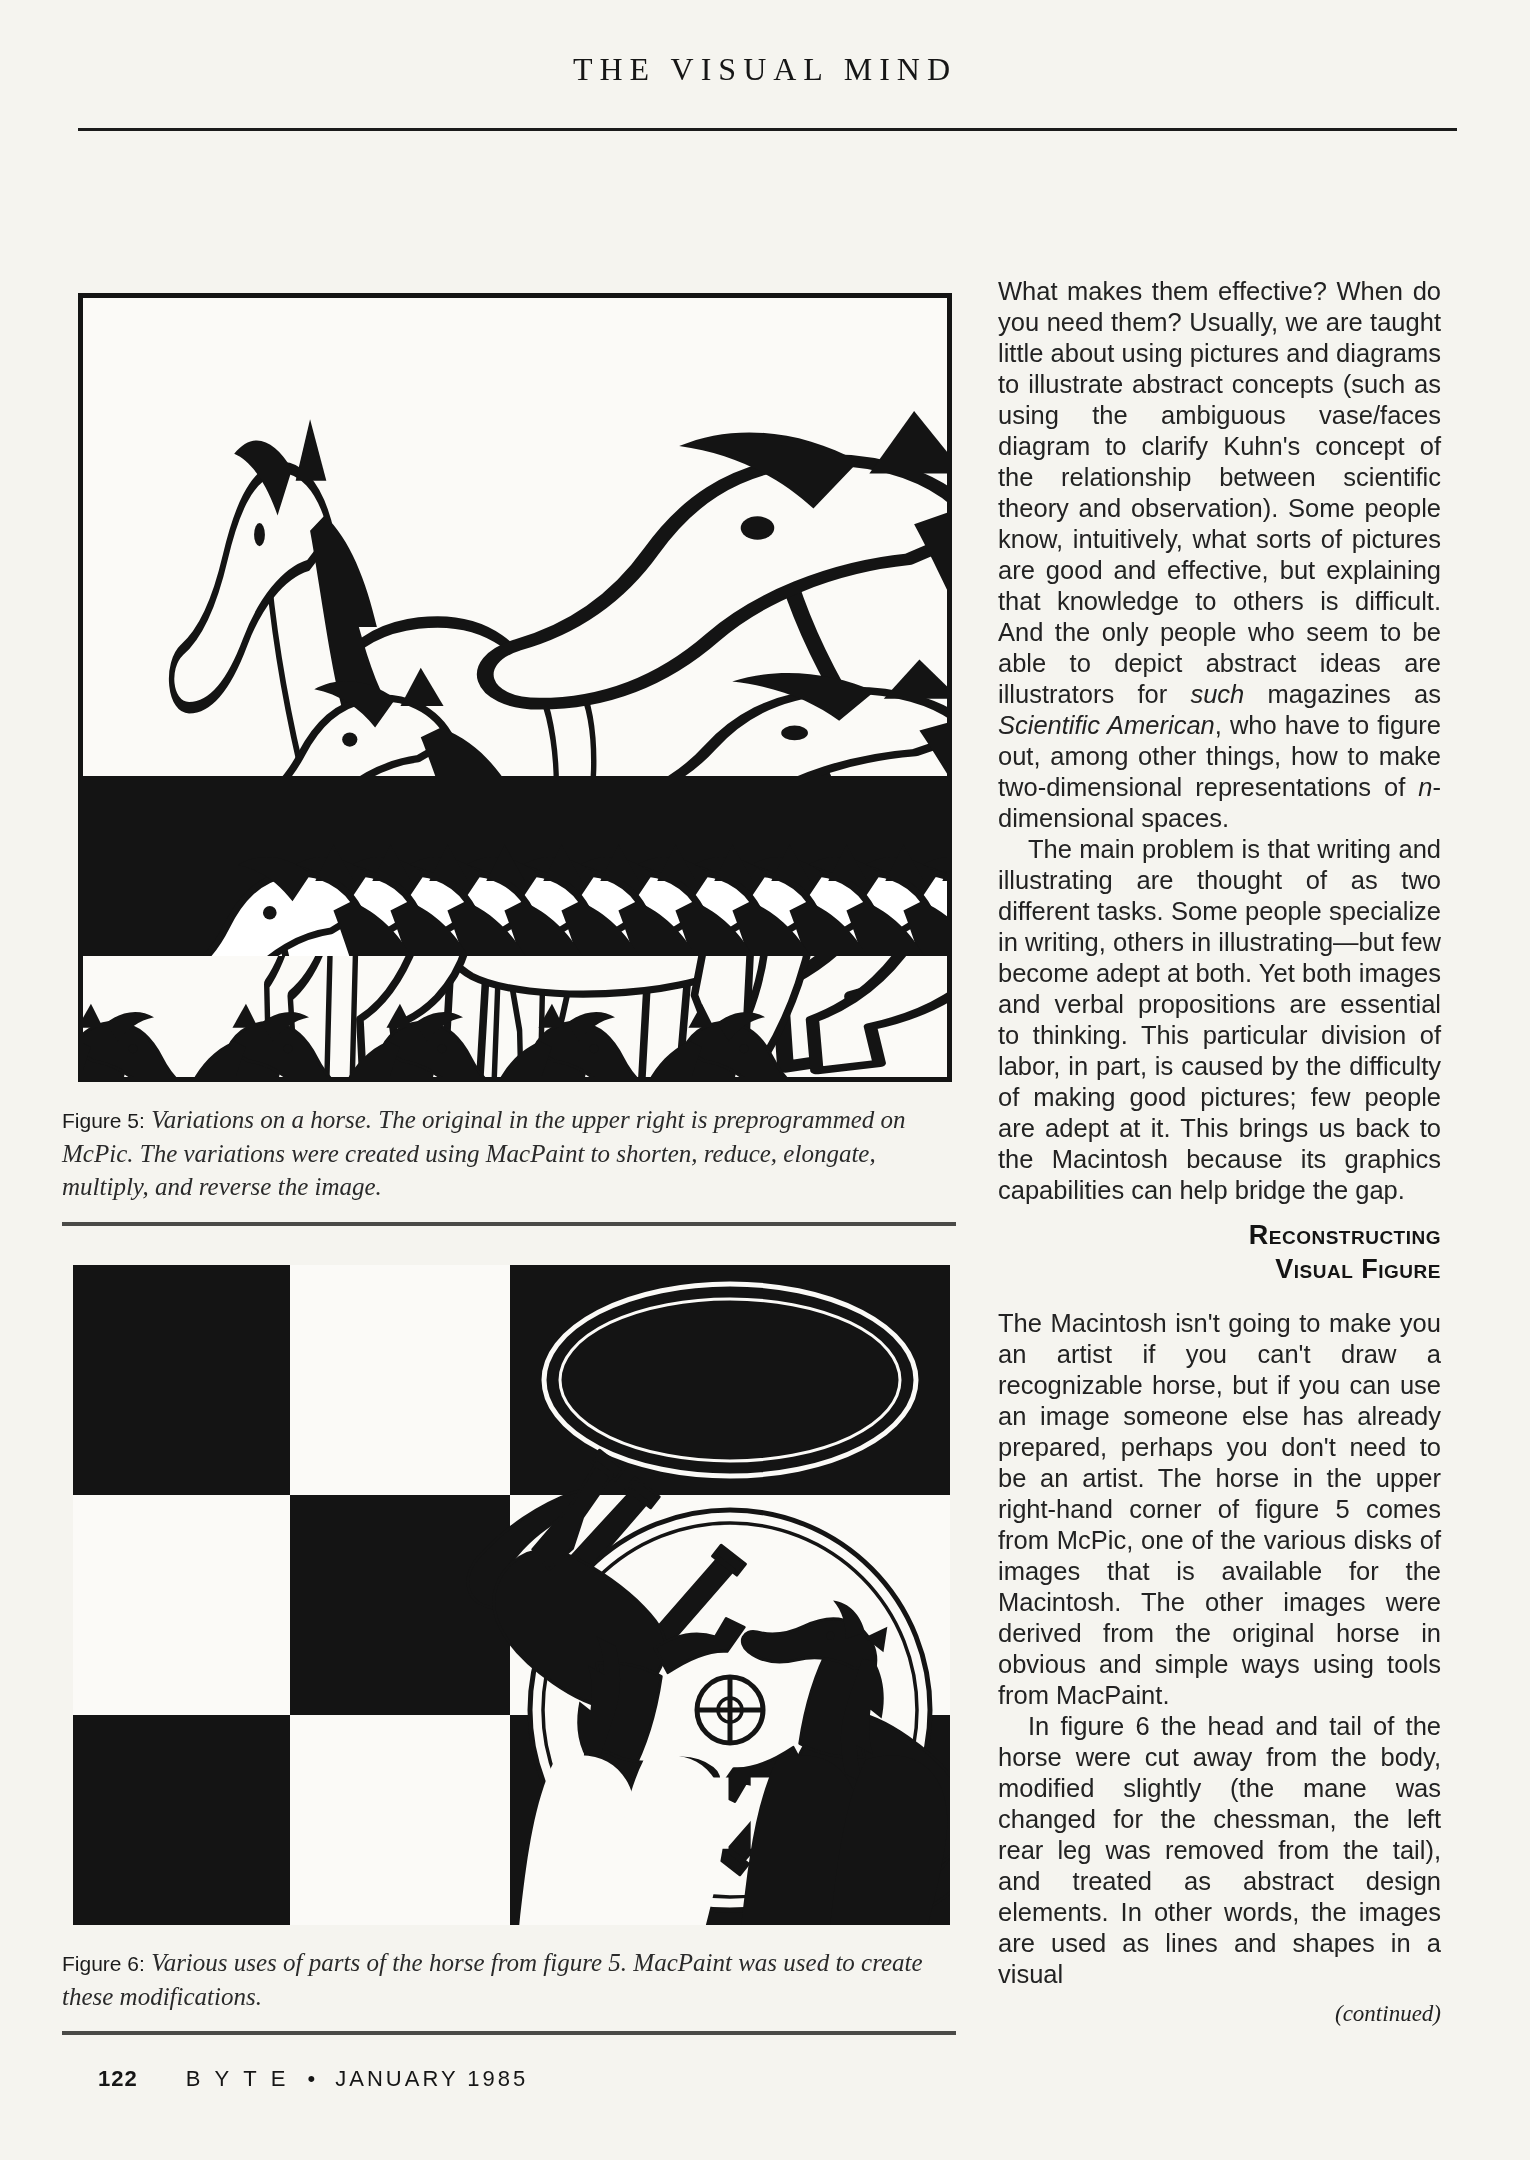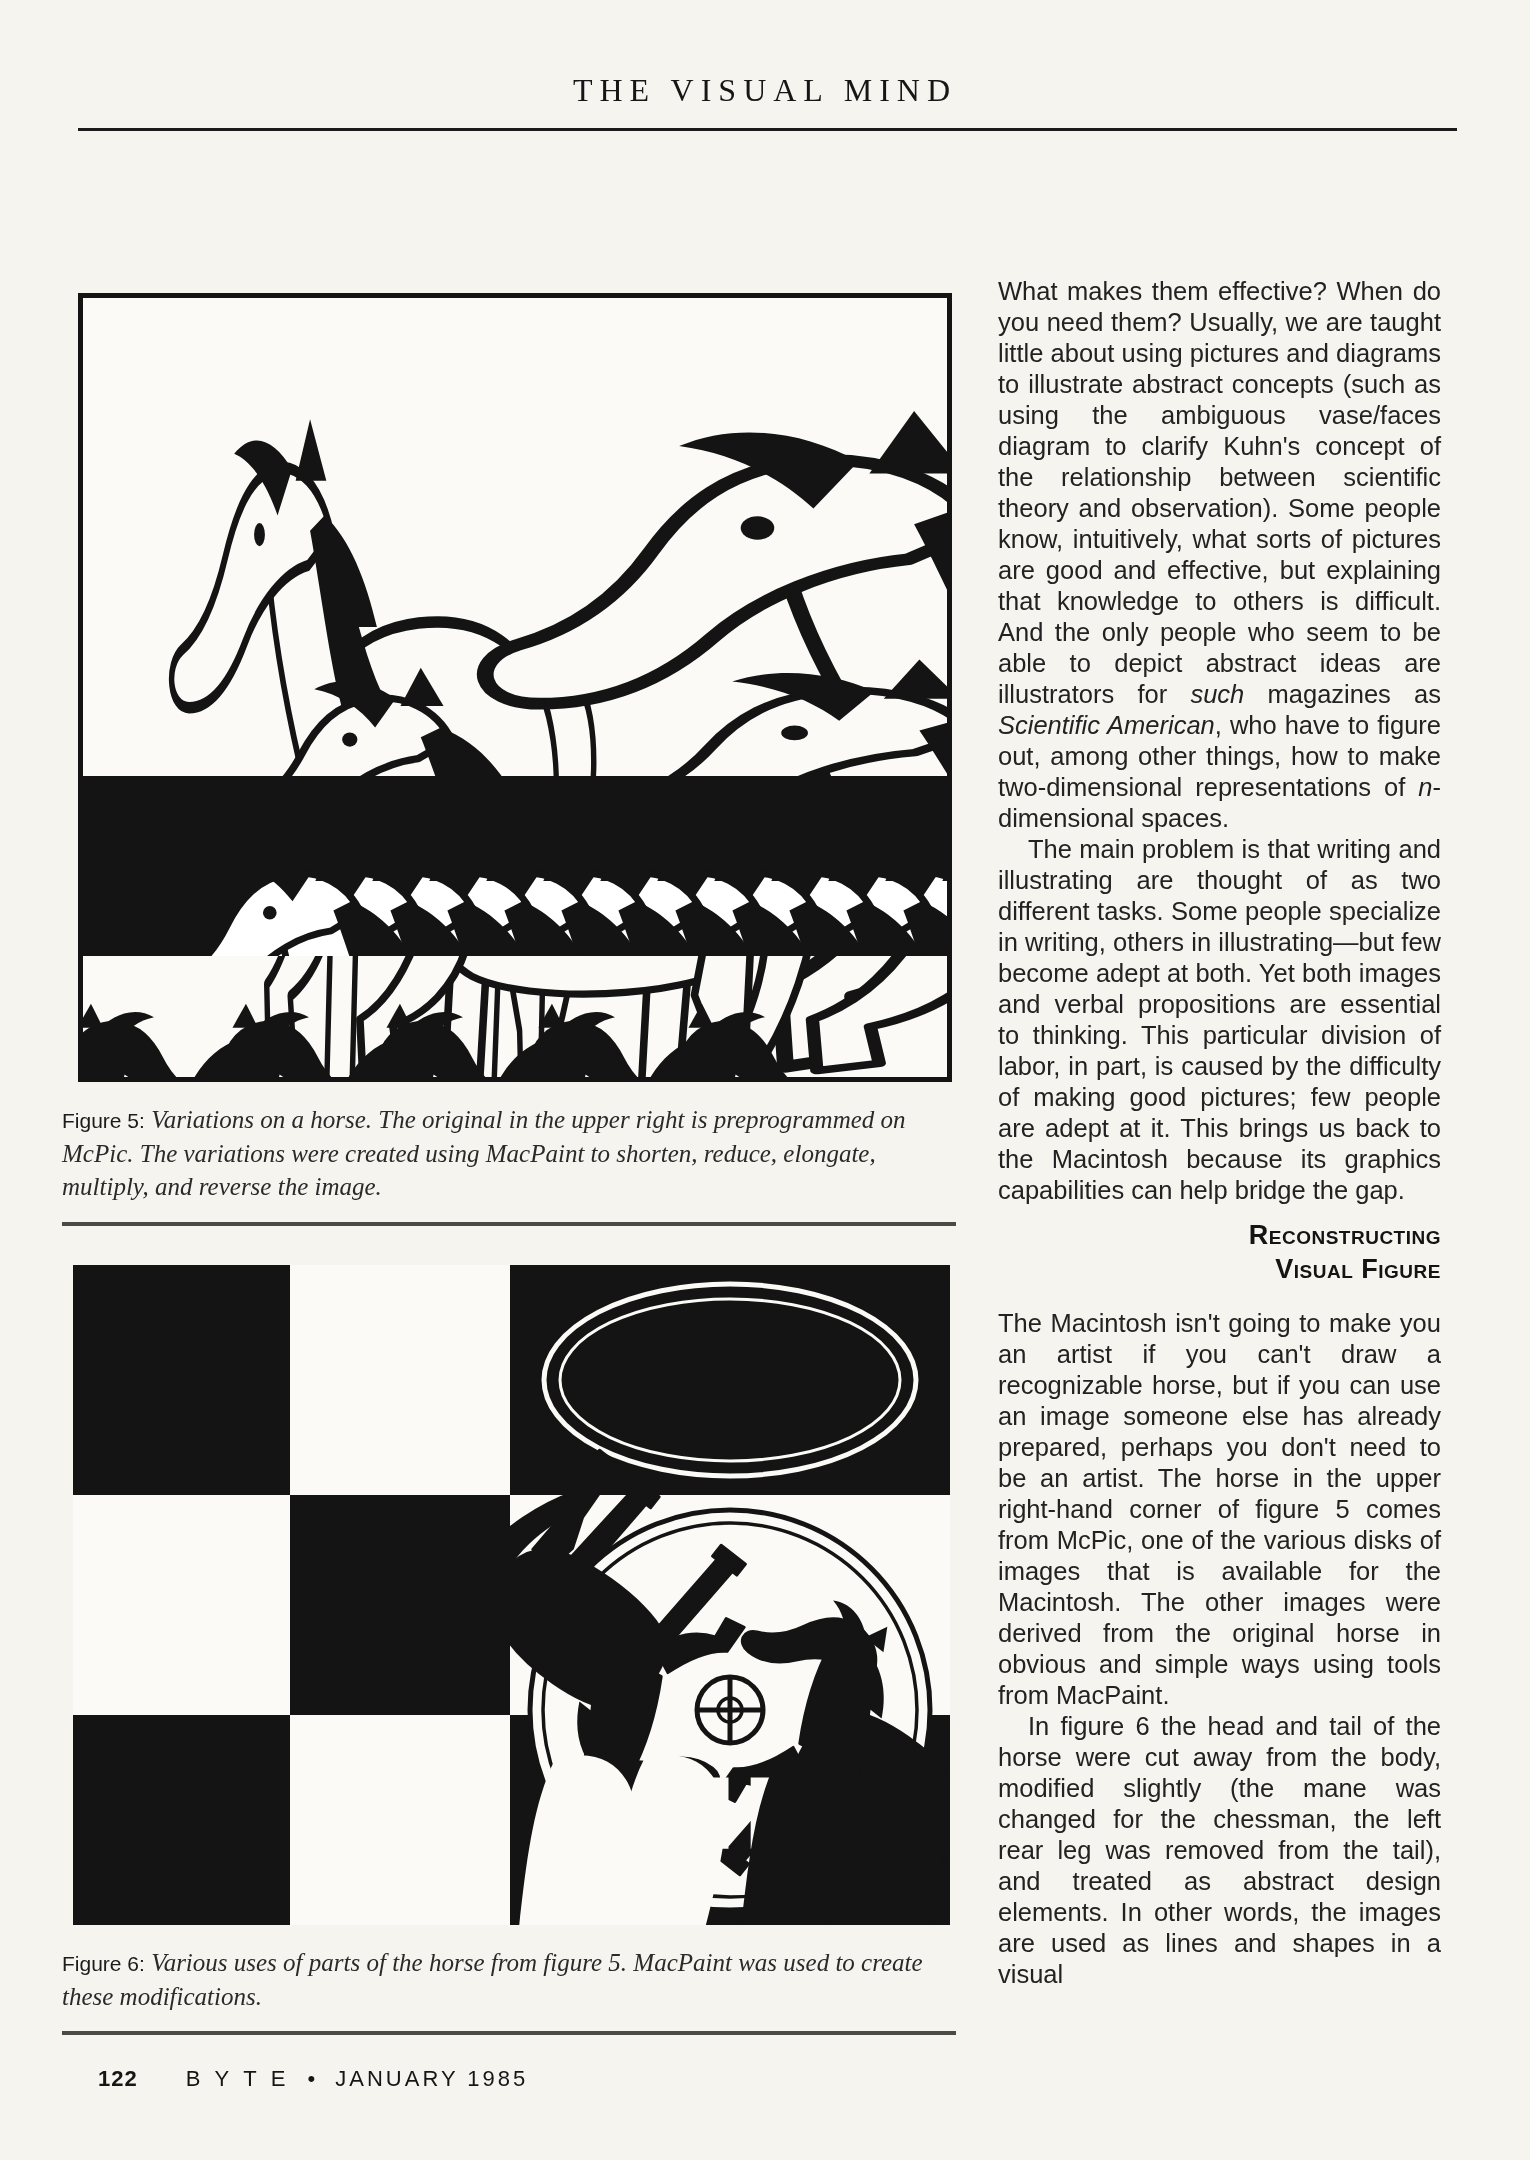--- a/index.html
+++ b/index.html
@@ -4,21 +4,21 @@
 <style>
   html,body{margin:0;padding:0;}
   body{
     width:1530px;height:2160px;position:relative;overflow:hidden;
     background:#f5f4ef;color:#1f1f1f;
     font-family:"Liberation Sans",sans-serif;
   }
   .abs{position:absolute;}
   
   .header-title{
-    top:72px;left:0;width:100%;text-align:center;
+    top:51px;left:0;width:100%;text-align:center;
     font-family:"Liberation Serif",serif;font-size:32px;letter-spacing:7px;color:#161616;
   }
   .header-rule{top:128px;left:78px;width:1379px;height:3px;background:#1b1b1b;}
   
   .article-col{
     left:998px;top:276px;width:443px;
     font-size:25.5px;line-height:31px;text-align:justify;color:#222;
   }
   .article-col p{margin:0;}
   .article-col p.indent{text-indent:30px;}
@@ -221,20 +221,21 @@
 
 <div class="abs article-col">
   <p><span>What makes them effective? When do you need them? Usually, we are taught little about using pictures and diagrams to illustrate abstract concepts (such as using the ambiguous vase/faces diagram to clarify Kuhn's concept of the relationship between scientific theory and observation). Some people know, intuitively, what sorts of pictures are good and effective, but explaining that knowledge to others is difficult. And the only people who seem to be able to depict abstract ideas are illustrators for </span><i>such</i><span> magazines as </span><i>Scientific American</i><span>, who have to figure out, among other things, how to make two-dimensional representations of </span><i>n</i><span>-dimensional spaces.</span></p>
   <p class="indent"><span>The main problem is that writing and illustrating are thought of as two different tasks. Some people specialize in writing, others in illustrating—but few become adept at both. Yet both images and verbal propositions are essential to thinking. This particular division of labor, in part, is caused by the difficulty of making good pictures; few people are adept at it. This brings us back to the Macintosh because its graphics capabilities can help bridge the gap.</span></p>
   <h2 class="sec-head">
     <span class="ln">Reconstructing</span>
     <span class="ln">Visual Figure</span>
   </h2>
   <p><span>The Macintosh isn't going to make you an artist if you can't draw a recognizable horse, but if you can use an image someone else has already prepared, perhaps you don't need to be an artist. The horse in the upper right-hand corner of figure 5 comes from McPic, one of the various disks of images that is available for the Macintosh. The other images were derived from the original horse in obvious and simple ways using tools from MacPaint.</span></p>
   <p class="indent"><span>In figure 6 the head and tail of the horse were cut away from the body, modified slightly (the mane was changed for the chessman, the left rear leg was removed from the tail), and treated as abstract design elements. In other words, the images are used as lines and shapes in a visual</span></p>
+  <div class="continued">(continued)</div>
 </div>
 
 <div class="abs footer">
   <span class="pnum">122</span>
   <span class="mag">BYTE</span>
   <span class="bullet">•</span>
   <span class="issue">JANUARY 1985</span>
 </div>
 
 </body></html>

